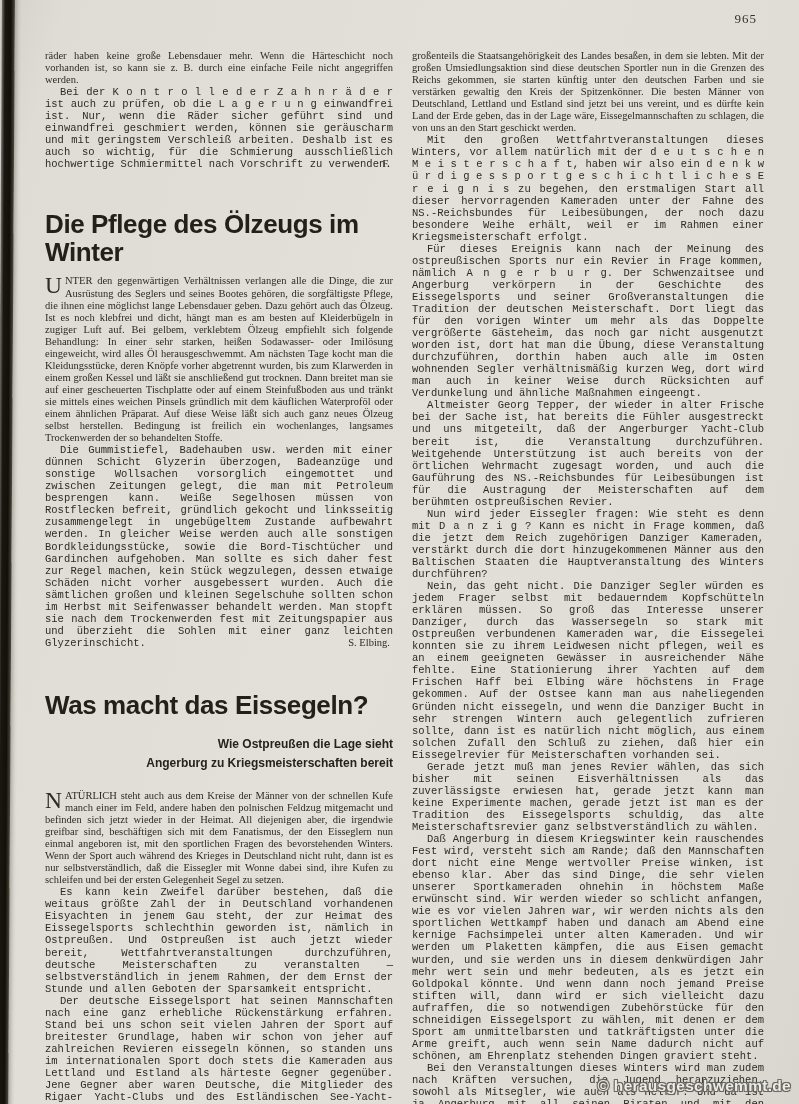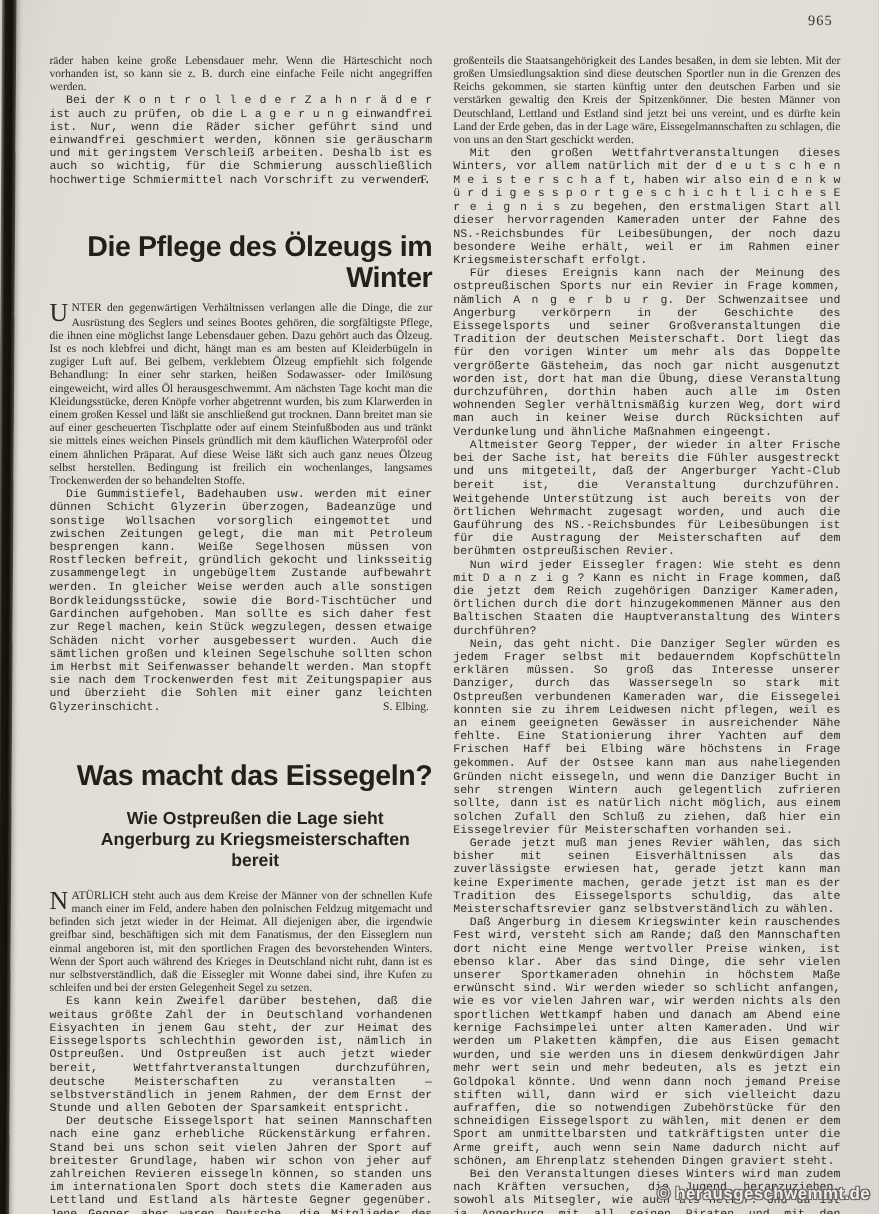--- a/index.html
+++ b/index.html
@@ -27,28 +27,28 @@
   }
   .col{font:10.5px/12.05px "Liberation Serif",serif;text-align:justify;}
   .col-left{width:348px;}
   .col-right{width:352px;}
   p{margin:0;}
   .ind{text-indent:15px;font-family:Liberation Mono, monospace;}
   .sig-line{text-align:right;margin-top:-12.05px;padding-right:3px;}
   .article-title{
     font-family:"Liberation Sans",sans-serif;font-weight:700;
     font-size:26px;line-height:28px;letter-spacing:-0.4px;
-    color:#23201b;margin:0;text-align:right;
+    color:#23201b;margin:0;text-align:left;
   }
   .t-oelzeug{margin:40px 0 9px 0;}
   .t-eissegeln{margin:42px 0 16px 0;}
   .subtitles{
     margin:13px 0 17px 26px;
     font-family:"Liberation Sans",sans-serif;font-weight:700;
-    font-size:16px;line-height:19px;color:#26231e;text-align:center;
+    font-size:12px;line-height:19px;color:#26231e;text-align:right;
   }
   .dc::first-letter{
     float:left;font-size:23.5px;line-height:19px;
     padding:1px 3px 0 0;font-weight:400;
   }
   .author-line{text-align:right;padding-right:6px;}
   .watermark{
     position:absolute;right:8px;bottom:9px;
     font-family:"Liberation Sans",sans-serif;font-weight:700;
     font-size:15.5px;letter-spacing:0.3px;
@@ -90,21 +90,21 @@
         <p class="ind">Es kann kein Zweifel darüber bestehen, daß die weitaus größte Zahl der in Deutschland vorhandenen Eisyachten in jenem Gau steht, der zur Heimat des Eissegelsports schlechthin geworden ist, nämlich in Ostpreußen.  Und Ostpreußen ist auch jetzt wieder bereit, Wettfahrtveranstaltungen durchzuführen, deutsche Meisterschaften zu veranstalten — selbstverständlich in jenem Rahmen, der dem Ernst der Stunde und allen Geboten der Sparsamkeit entspricht.</p>
         <p class="ind">Der deutsche Eissegelsport hat seinen Mannschaften nach eine ganz erhebliche Rückenstärkung erfahren.  Stand bei uns schon seit vielen Jahren der Sport auf breitester Grundlage, haben wir schon von jeher auf zahlreichen Revieren eissegeln können, so standen uns im internationalen Sport doch stets die Kameraden aus Lettland und Estland als härteste Gegner gegenüber.  Jene Gegner aber waren Deutsche, die Mitglieder des Rigaer Yacht-Clubs und des Estländischen See-Yacht-Clubs waren Deutsche, wenn sie auch</p>
       </div>
     </div>
 
     <div class="col col-right">
       <p>großenteils die Staatsangehörigkeit des Landes besaßen, in dem sie lebten.  Mit der großen Umsiedlungsaktion sind diese deutschen Sportler nun in die Grenzen des Reichs gekommen, sie starten künftig unter den deutschen Farben und sie verstärken gewaltig den Kreis der Spitzenkönner.  Die besten Männer von Deutschland, Lettland und Estland sind jetzt bei uns vereint, und es dürfte kein Land der Erde geben, das in der Lage wäre, Eissegelmannschaften zu schlagen, die von uns an den Start geschickt werden.</p>
       <p class="ind">Mit den großen Wettfahrtveranstaltungen dieses Winters, vor allem natürlich mit der d e u t s c h e n  M e i s t e r s c h a f t, haben wir also ein d e n k w ü r d i g e s  s p o r t g e s c h i c h t l i c h e s  E r e i g n i s zu begehen, den erstmaligen Start all dieser hervorragenden Kameraden unter der Fahne des NS.-Reichsbundes für Leibesübungen, der noch dazu besondere Weihe erhält, weil er im Rahmen einer Kriegsmeisterschaft erfolgt.</p>
       <p class="ind">Für dieses Ereignis kann nach der Meinung des ostpreußischen Sports nur ein Revier in Frage kommen, nämlich A n g e r b u r g. Der Schwenzaitsee und Angerburg verkörpern in der Geschichte des Eissegelsports und seiner Großveranstaltungen die Tradition der deutschen Meisterschaft.  Dort liegt das für den vorigen Winter um mehr als das Doppelte vergrößerte Gästeheim, das noch gar nicht ausgenutzt worden ist, dort hat man die Übung, diese Veranstaltung durchzuführen, dorthin haben auch alle im Osten wohnenden Segler verhältnismäßig kurzen Weg, dort wird man auch in keiner Weise durch Rücksichten auf Verdunkelung und ähnliche Maßnahmen eingeengt.</p>
       <p class="ind">Altmeister Georg Tepper, der wieder in alter Frische bei der Sache ist, hat bereits die Fühler ausgestreckt und uns mitgeteilt, daß der Angerburger Yacht-Club bereit ist, die Veranstaltung durchzuführen.  Weitgehende Unterstützung ist auch bereits von der örtlichen Wehrmacht zugesagt worden, und auch die Gauführung des NS.-Reichsbundes für Leibesübungen ist für die Austragung der Meisterschaften auf dem berühmten ostpreußischen Revier.</p>
-      <p class="ind">Nun wird jeder Eissegler fragen:  Wie steht es denn mit D a n z i g ?  Kann es nicht in Frage kommen, daß die jetzt dem Reich zugehörigen Danziger Kameraden, örtlichen durch die dort hinzugekommenen Männer aus den Baltischen Staaten die Hauptveranstaltung des Winters durchführen?</p>
+      <p class="ind">Nun wird jeder Eissegler fragen:  Wie steht es denn mit D a n z i g ?  Kann es nicht in Frage kommen, daß die jetzt dem Reich zugehörigen Danziger Kameraden, verstärkt durch die dort hinzugekommenen Männer aus den Baltischen Staaten die Hauptveranstaltung des Winters durchführen?</p>
       <p class="ind">Nein, das geht nicht.  Die Danziger Segler würden es jedem Frager selbst mit bedauerndem Kopfschütteln erklären müssen. So groß das Interesse unserer Danziger, durch das Wassersegeln so stark mit Ostpreußen verbundenen Kameraden war, die Eissegelei konnten sie zu ihrem Leidwesen nicht pflegen, weil es an einem geeigneten Gewässer in ausreichender Nähe fehlte. Eine Stationierung ihrer Yachten auf dem Frischen Haff bei Elbing wäre höchstens in Frage gekommen.  Auf der Ostsee kann man aus naheliegenden Gründen nicht eissegeln, und wenn die Danziger Bucht in sehr strengen Wintern auch gelegentlich zufrieren sollte, dann ist es natürlich nicht möglich, aus einem solchen Zufall den Schluß zu ziehen, daß hier ein Eissegelrevier für Meisterschaften vorhanden sei.</p>
       <p class="ind">Gerade jetzt muß man jenes Revier wählen, das sich bisher mit seinen Eisverhältnissen als das zuverlässigste erwiesen hat, gerade jetzt kann man keine Experimente machen, gerade jetzt ist man es der Tradition des Eissegelsports schuldig, das alte Meisterschaftsrevier ganz selbstverständlich zu wählen.</p>
       <p class="ind">Daß Angerburg in diesem Kriegswinter kein rauschendes Fest wird, versteht sich am Rande; daß den Mannschaften dort nicht eine Menge wertvoller Preise winken, ist ebenso klar.  Aber das sind Dinge, die sehr vielen unserer Sportkameraden ohnehin in höchstem Maße erwünscht sind.  Wir werden wieder so schlicht anfangen, wie es vor vielen Jahren war, wir werden nichts als den sportlichen Wettkampf haben und danach am Abend eine kernige Fachsimpelei unter alten Kameraden.  Und wir werden um Plaketten kämpfen, die aus Eisen gemacht wurden, und sie werden uns in diesem denkwürdigen Jahr mehr wert sein und mehr bedeuten, als es jetzt ein Goldpokal könnte.  Und wenn dann noch jemand Preise stiften will, dann wird er sich vielleicht dazu aufraffen, die so notwendigen Zubehörstücke für den schneidigen Eissegelsport zu wählen, mit denen er dem Sport am unmittelbarsten und tatkräftigsten unter die Arme greift, auch wenn sein Name dadurch nicht auf schönen, am Ehrenplatz stehenden Dingen graviert steht.</p>
       <p class="ind">Bei den Veranstaltungen dieses Winters wird man zudem nach Kräften versuchen, die Jugend heranzuziehen, sowohl als Mitsegler, wie auch als Helfer.  Und da ist ja Angerburg mit all seinen Piraten und mit den Jungseglern, die inzwischen dem Piratentum entwachsen sind, am besten von allen Revieren dran.  Es wird doch wohl dem gemeinsamen Bemühen der zuständigen Landräte, Bürgermeister, HJ.-Führer und Segler möglich sein, sich aus ihrem Kreis einen ordentlichen Stamm von begeisterten Sportlern und Helfern heranzuholen.</p>
       <p class="author-line">Markus Joachim Tidick.</p>
     </div>
 
   </div>
 
   <div class="watermark">© herausgeschwemmt.de</div>

